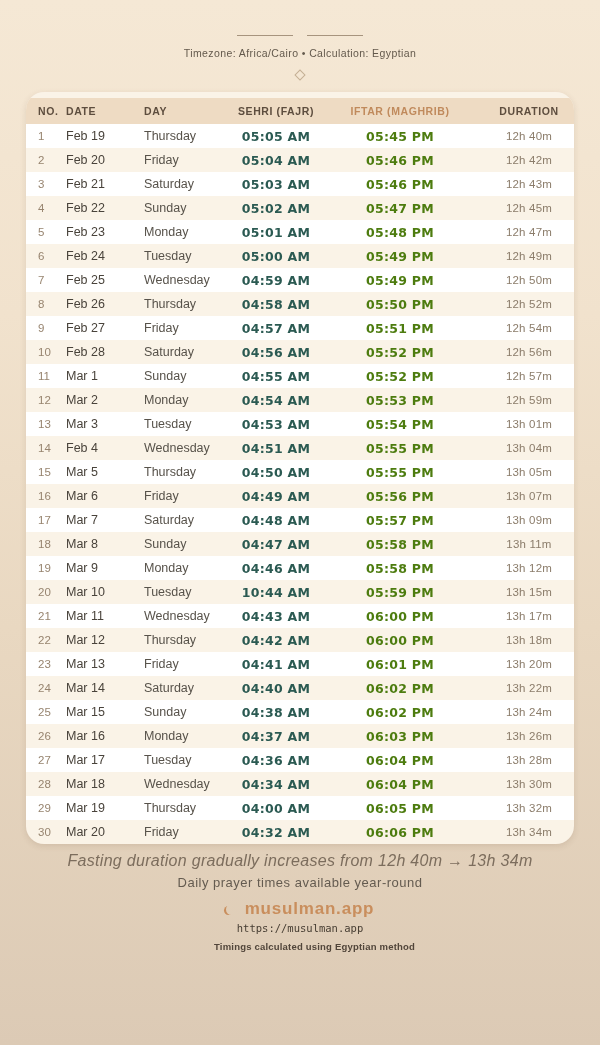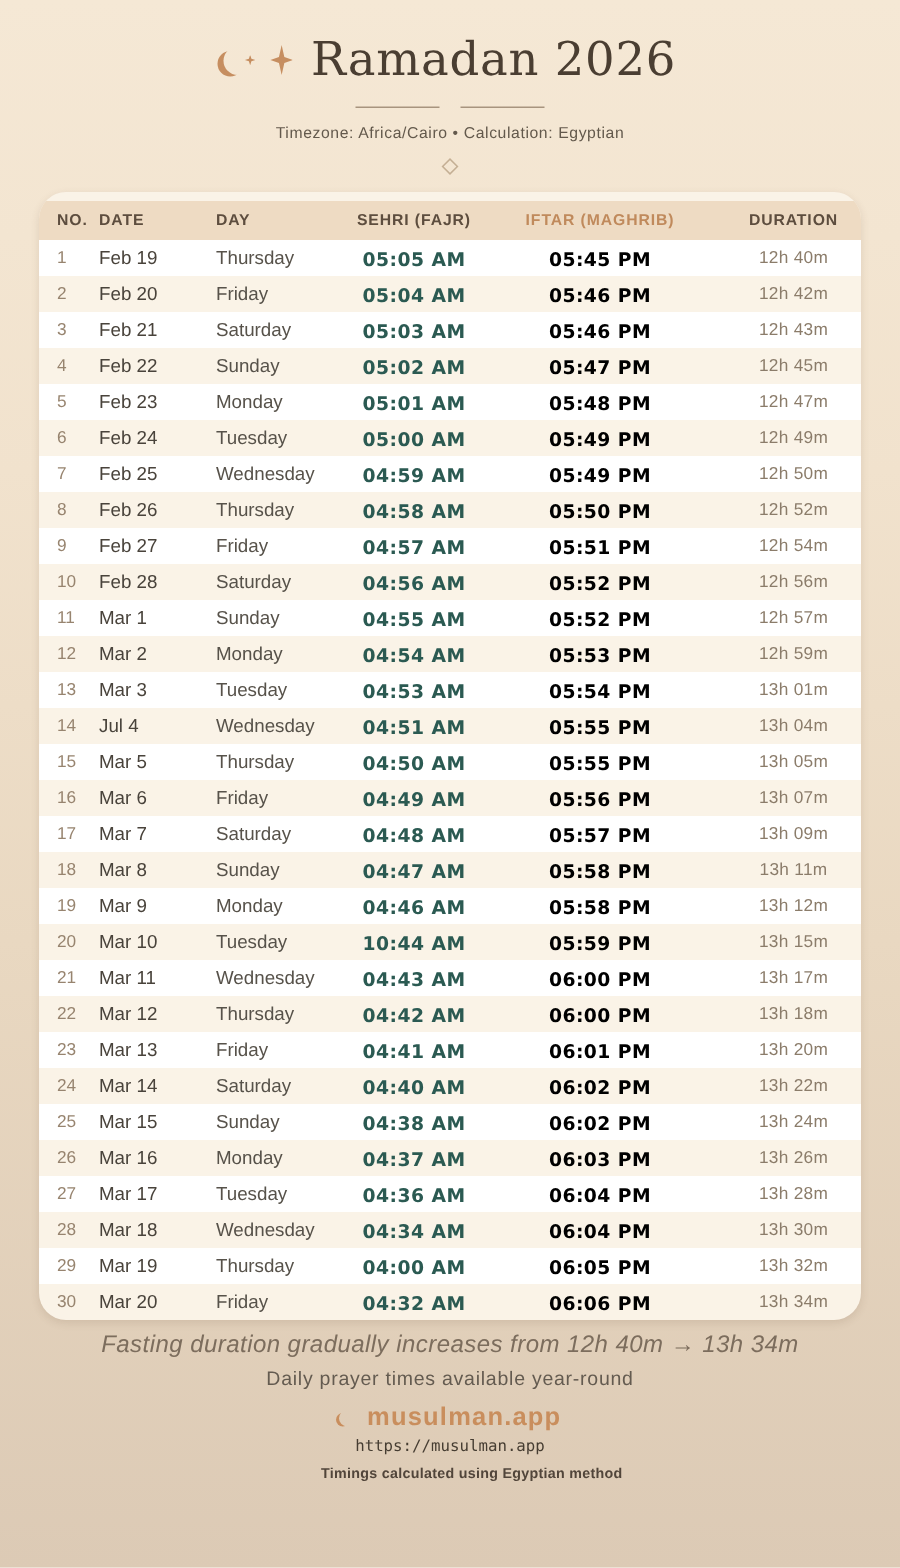--- a/index.html
+++ b/index.html
@@ -41,48 +41,41 @@
   .trow:nth-child(odd){background:#ffffff;}
   .c-no{padding-left:12px;}
   .c-date{padding-left:4px;}
   .c-day{padding-left:2px;}
   .c-sehri,.c-iftar,.c-dur{text-align:center;}
   .cell{font-size:12.5px;}
   .cell.c-no{font-size:11.5px;color:#97846f;}
   .cell.c-date{color:#49433b;}
   .cell.c-day{color:#57524a;}
   .cell.c-sehri{font-family:"DejaVu Sans",sans-serif;font-weight:700;color:#2b5a52;letter-spacing:0.3px;}
-  .cell.c-iftar{font-family:"DejaVu Sans",sans-serif;font-weight:700;color:#000000;letter-spacing:0.3px;}
+  .cell.c-iftar{font-family:"DejaVu Sans",sans-serif;font-weight:700;color:#4d7c0f;letter-spacing:0.3px;}
   .cell.c-dur{font-size:11.5px;color:#8b7c6a;letter-spacing:0.2px;}
 
   
   .note{margin-top:8px;text-align:center;font-style:italic;font-size:16px;color:#7c6d5d;letter-spacing:0.3px;}
   .dua{margin-top:6px;text-align:center;font-family:"DejaVu Serif","Liberation Serif",serif;
     font-style:italic;font-size:16px;color:#4a3f33;}
   .tagline{margin-top:5px;text-align:center;font-size:13px;color:#645b50;letter-spacing:0.5px;}
   .brand-row{margin-top:9px;display:flex;align-items:center;justify-content:center;gap:8px;}
   .crescent-sm{width:11px;height:11px;border-radius:50%;box-shadow:-3px 1px 0 -1px #c98e5d;}
   .brand{font-size:17px;font-weight:700;color:#c98e5d;letter-spacing:0.8px;}
   .url{margin-top:3px;text-align:center;font-family:"DejaVu Sans Mono","Liberation Mono",monospace;
     font-size:10.5px;color:#463d32;}
   .method{margin-top:7px;text-align:center;font-size:9.5px;font-weight:700;color:#51453a;letter-spacing:0.2px;margin-left:29px;}
 </style>
 </head>
 <body>
 
 <div class="page">
 
   <header>
-    <div class="title-row">
-      <span class="crescent">
-          <span class="mini-star"></span>
-        </span>
-      <span class="sparkle"></span>
-      <h1 class="title">Ramadan 2026</h1>
-    </div>
     <div class="divider-row">
       <span class="line"></span>
       <span class="line"></span>
     </div>
     <div class="meta">Timezone: Africa/Cairo • Calculation: Egyptian</div>
     <div class="diamond-wrap">
       <span class="diamond"></span>
     </div>
   </header>
 
@@ -195,21 +188,21 @@
         <div class="trow">
           <div class="cell c-no">13</div>
           <div class="cell c-date">Mar 3</div>
           <div class="cell c-day">Tuesday</div>
           <div class="cell c-sehri">04:53 AM</div>
           <div class="cell c-iftar">05:54 PM</div>
           <div class="cell c-dur">13h 01m</div>
         </div>
         <div class="trow">
           <div class="cell c-no">14</div>
-          <div class="cell c-date">Jul 4</div>
+          <div class="cell c-date">Feb 4</div>
           <div class="cell c-day">Wednesday</div>
           <div class="cell c-sehri">04:51 AM</div>
           <div class="cell c-iftar">05:55 PM</div>
           <div class="cell c-dur">13h 04m</div>
         </div>
         <div class="trow">
           <div class="cell c-no">15</div>
           <div class="cell c-date">Mar 5</div>
           <div class="cell c-day">Thursday</div>
           <div class="cell c-sehri">04:50 AM</div>

